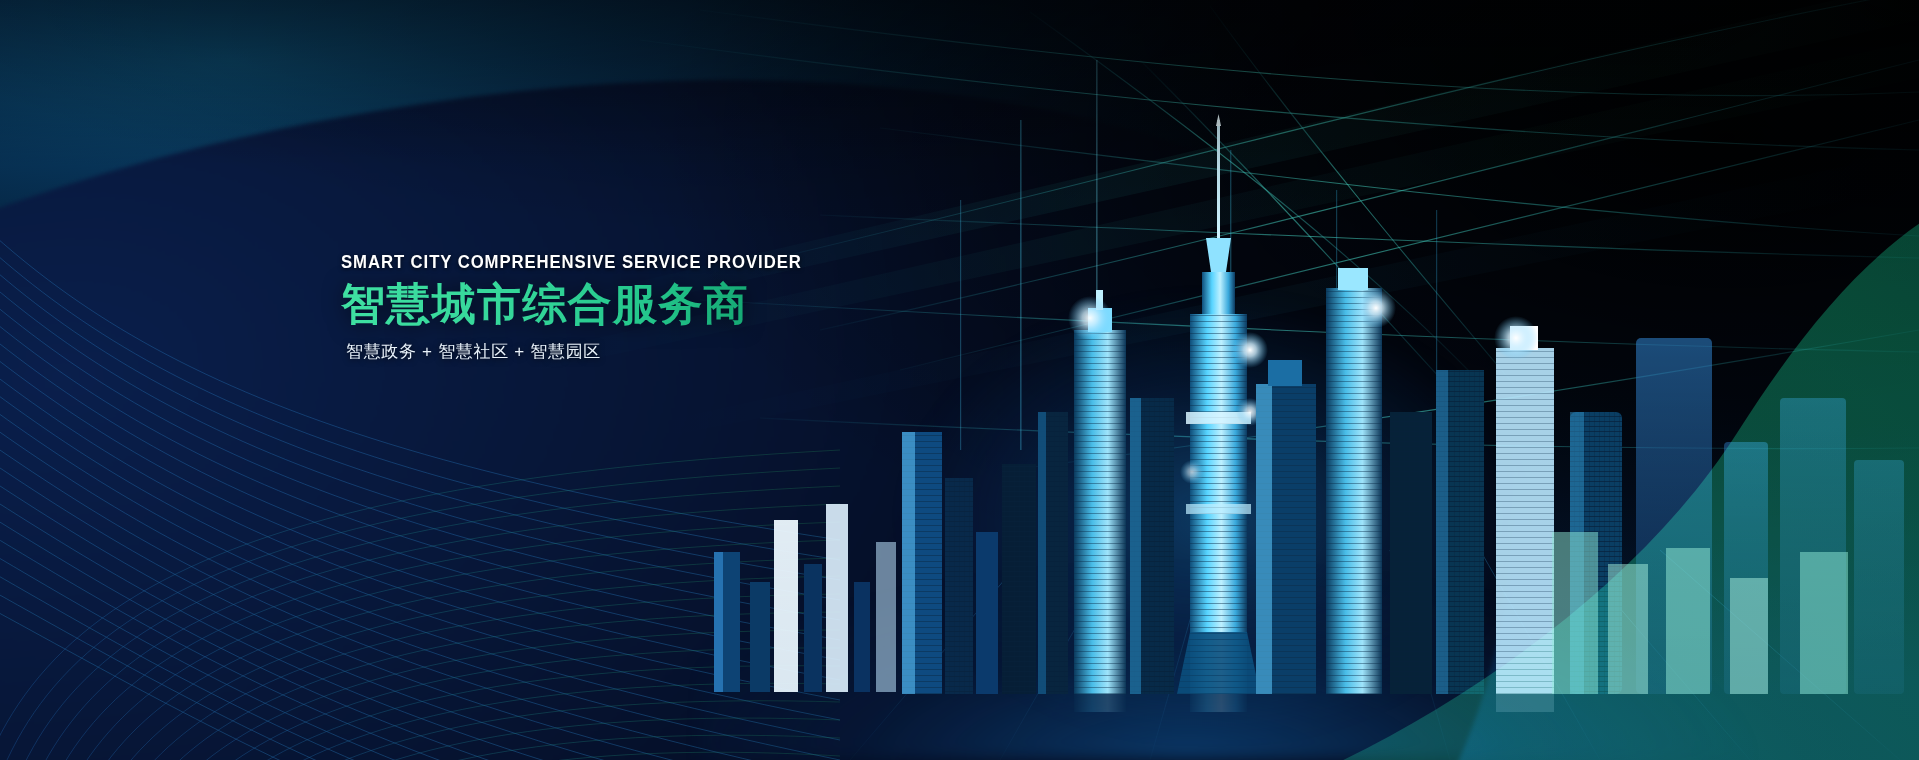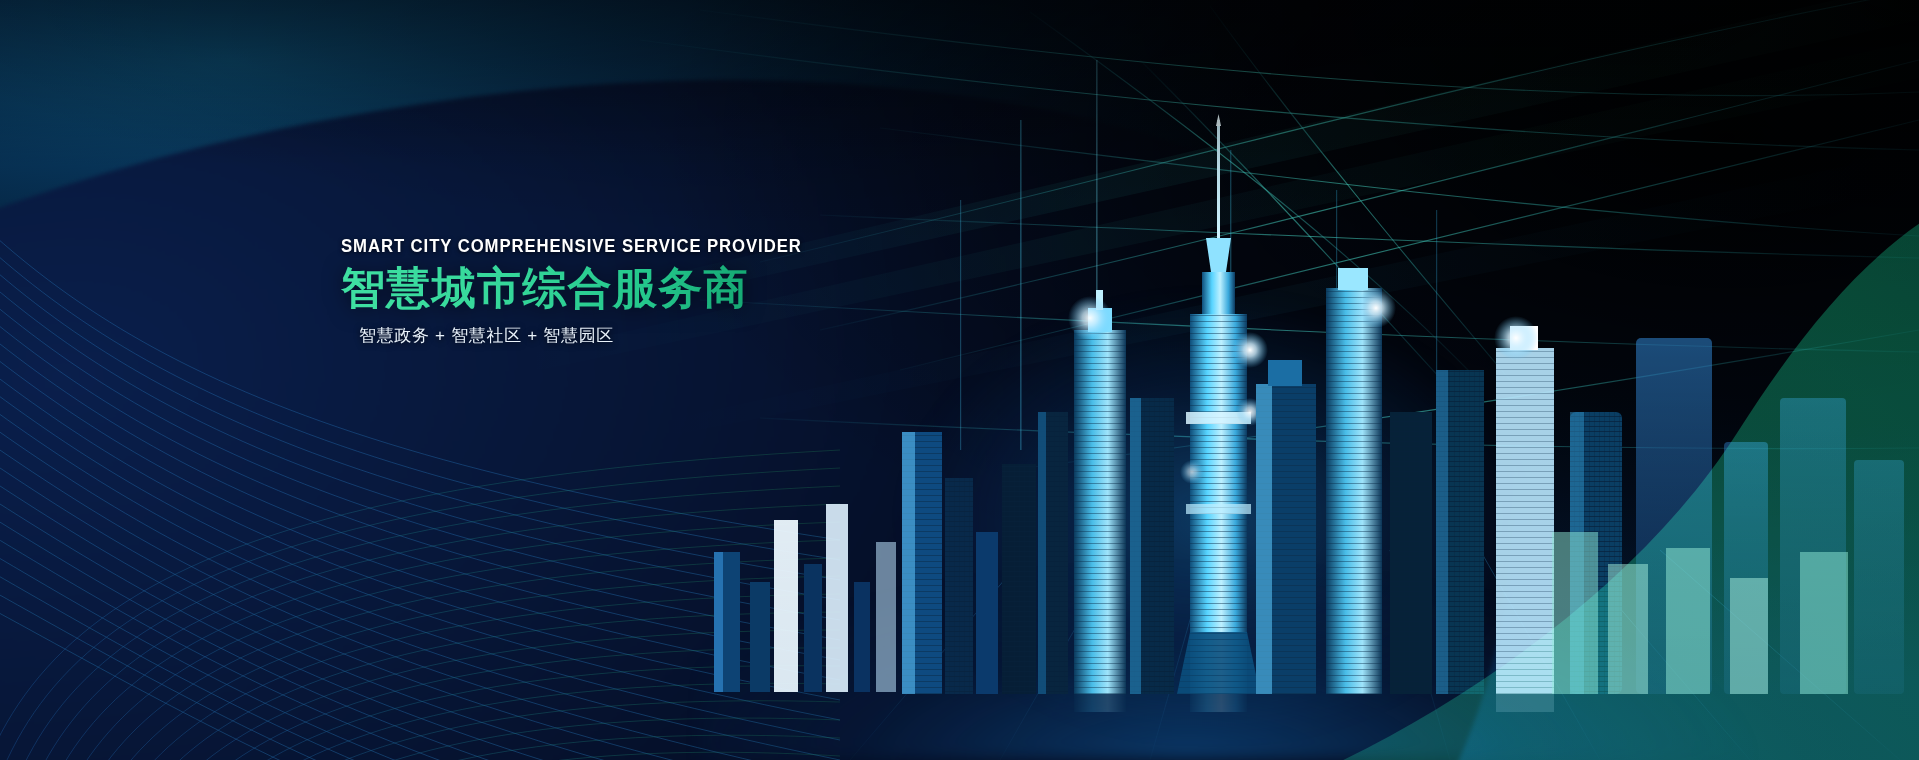--- a/index.html
+++ b/index.html
@@ -76,21 +76,21 @@
     position:absolute;right:-40px;bottom:-60px;
     width:760px;height:620px;
     pointer-events:none;
     mix-blend-mode:screen;
     opacity:.82;
   }
 
   
   .copy{
     position:absolute;
-    left:341px;top:236px;
+    left:341px;top:252px;
     z-index:40;
   }
   .eyebrow{
     font-family:"Liberation Sans Narrow","Liberation Sans",sans-serif;
     font-weight:700;
     font-size:19px;
     letter-spacing:.055em;
     color:#ffffff;
     transform:scaleX(.88);
     transform-origin:left center;
@@ -113,21 +113,21 @@
     color:transparent;
     -webkit-text-fill-color:transparent;
     filter:drop-shadow(0 2px 10px rgba(0,0,0,.55));
   }
   .subline{
     font-family:"Liberation Sans","DejaVu Sans",sans-serif;
     font-size:17px;
     font-weight:400;
     letter-spacing:.04em;
     color:#eaf3fb;
-    margin:13px 0 0 18px;
+    margin:13px 0 0 5px;
     white-space:nowrap;
     text-shadow:0 1px 6px rgba(0,0,0,.8);
   }
 
   
   .vignette{
     position:absolute;inset:0;pointer-events:none;
     background:
       radial-gradient(100% 70% at 50% -10%, rgba(0,0,0,.55) 0%, rgba(0,0,0,0) 60%),
       linear-gradient(180deg, rgba(0,0,0,.35) 0%, rgba(0,0,0,0) 22%);

